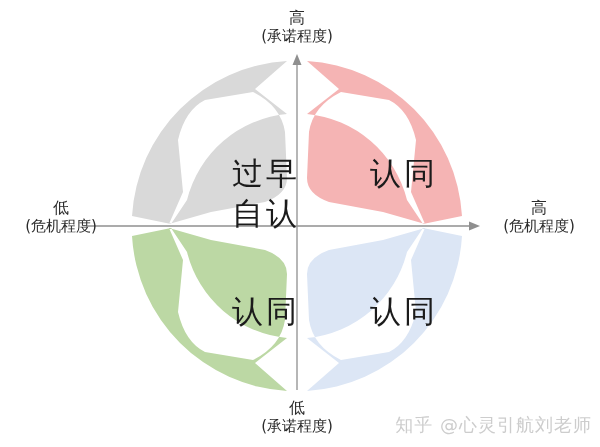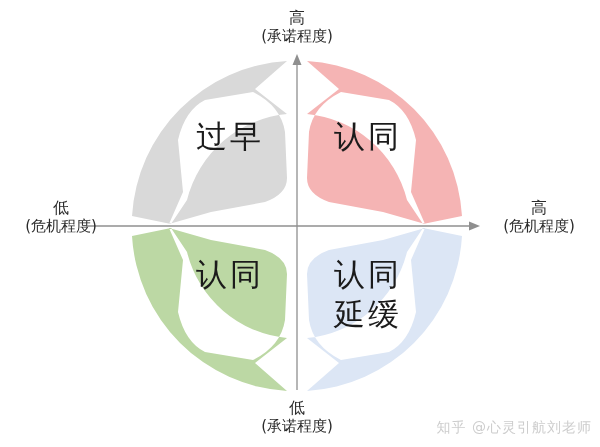--- a/index.html
+++ b/index.html
@@ -7,25 +7,25 @@
     position:relative;width:600px;height:447px;background:#ffffff;overflow:hidden;
     font-family:"DejaVu Sans","Liberation Sans",sans-serif;
   }
   .stage svg{position:absolute;left:0;top:0;}
   .axis-label{
     position:absolute;text-align:center;color:#2b2b2b;
     font-size:15px;line-height:19px;white-space:nowrap;
   }
   .axis-label .big{font-size:16px;}
   .quad-label{
-    position:absolute;width:140px;text-align:center;color:#1b1b1b;
-    font-size:31px;line-height:40px;font-weight:500;letter-spacing:3px;
+    position:absolute;width:140px;text-align:right;color:#1b1b1b;
+    font-size:31px;line-height:40px;font-weight:500;letter-spacing:3px;margin-top:37px;
   }
   .watermark{
-    position:absolute;right:8px;bottom:10px;font-size:14px;
+    position:absolute;right:8px;bottom:10px;font-size:18px;
     letter-spacing:1px;white-space:nowrap;
   }
 </style>
 </head>
 <body>
 
 <div class="stage">
 
   <svg width="600" height="447" viewBox="0 0 600 447">
 
@@ -91,29 +91,29 @@
     <div>(危机程度)</div>
   </div>
 
   <div class="axis-label" style="left:483px;top:198px;width:112px;">
     <div class="big">高</div>
     <div>(危机程度)</div>
   </div>
 
   <div class="quad-label" style="left:160px;top:116px;">
     <div>过早</div>
+    <div>自认</div>
   </div>
 
   <div class="quad-label" style="left:298px;top:116px;">
     <div>认同</div>
   </div>
 
   <div class="quad-label" style="left:160px;top:254px;">
     <div>认同</div>
   </div>
 
   <div class="quad-label" style="left:298px;top:254px;">
     <div>认同</div>
-    <div>延缓</div>
   </div>
 
   <div class="watermark" style="color: rgb(205, 205, 205);">知乎 @心灵引航刘老师</div>
 </div>
 
 </body></html>

